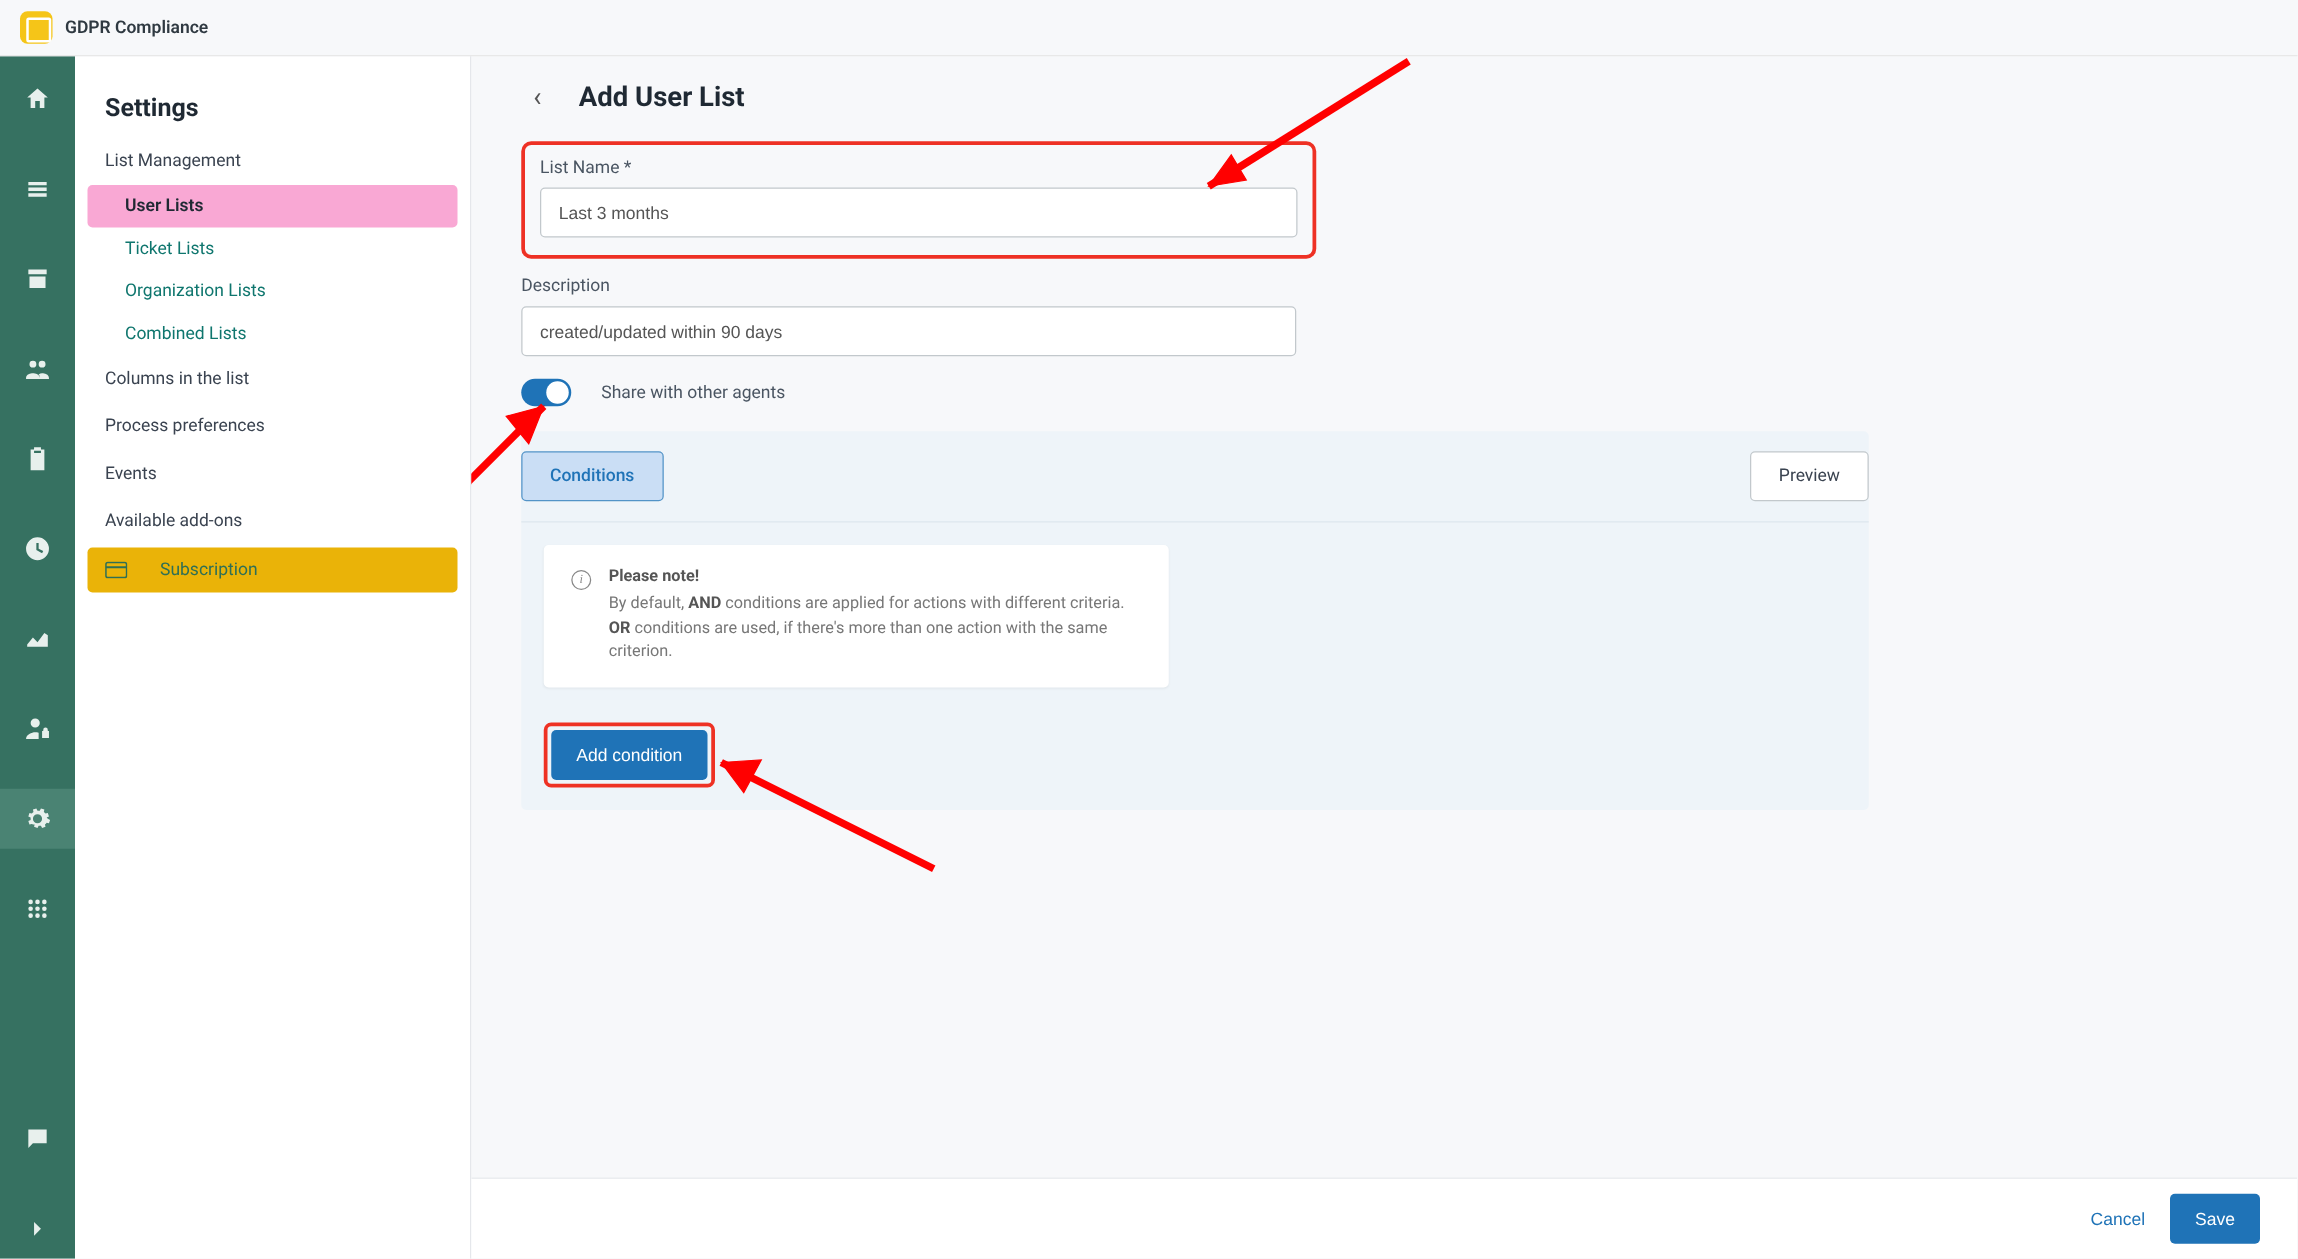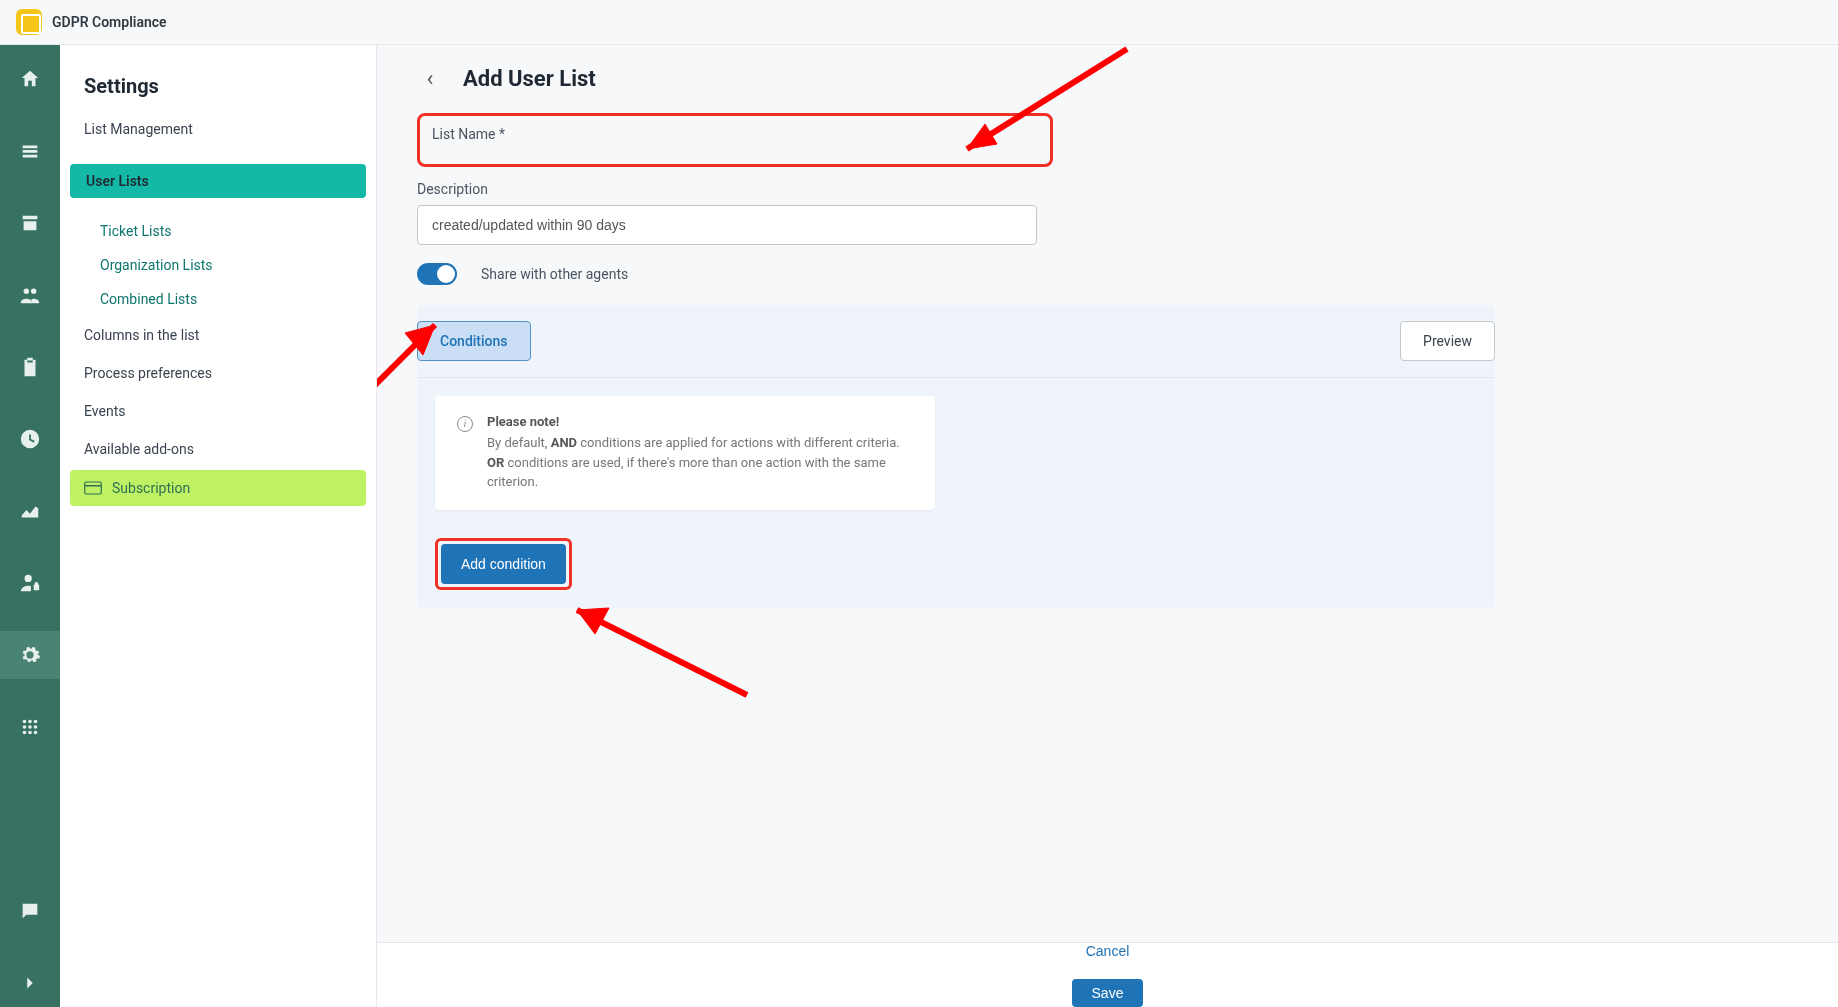--- a/index.html
+++ b/index.html
@@ -18,28 +18,28 @@
   .topbar { position: absolute; top: 0; left: 0; right: 0; height: 45px; background: #f7f8fa; border-bottom: 1px solid #e8e8e8; display: flex; align-items: center; padding-left: 16px; z-index: 5; }
   .topbar .app-icon { width: 26px; height: 26px; background: #f5c518; border-radius: 6px; margin-right: 10px; position: relative; }
   .topbar .app-icon::after { content: ""; position: absolute; left: 5px; top: 5px; width: 16px; height: 16px; border: 2px solid #fff; border-radius: 2px; }
   .topbar .app-title { font-size: 14px; font-weight: 600; color: #2f3941; }
 
   
   .sidebar { width: 317px; background: #fff; border-right: 1px solid #e5e7eb; padding-top: 60px; overflow-y: auto; }
   .sidebar h2 { font-size: 20px; font-weight: 700; padding: 14px 24px 12px; color: #1f2933; }
   .sidebar .group-title { display: block; padding: 11px 24px; font-size: 14px; color: #3a4350; cursor: pointer; }
   .sidebar .sub-item { display: block; padding: 9px 24px 9px 40px; font-size: 14px; color: #0f766e; cursor: pointer; }
-  .sidebar .sub-item.active { background: #14b8a6; color: #1f2933; font-weight: 600; border-radius: 4px; margin: 16px 10px; padding-left: 16px; }
-  .sidebar .sub-item.subscription { background: #bef264; color: #2f6f55; border-radius: 4px; margin: 2px 10px; padding: 10px 14px; display: flex; align-items: center; gap: 10px; }
+  .sidebar .sub-item.active { background: #f9a8d4; color: #1f2933; font-weight: 600; border-radius: 4px; margin: 0 10px; padding-left: 30px; }
+  .sidebar .sub-item.subscription { background: #eab308; color: #2f6f55; border-radius: 4px; margin: 2px 10px; padding: 10px 14px; display: flex; align-items: center; gap: 26px; }
   .sidebar .sub-item.subscription svg { width: 18px; height: 14px; stroke: #2f6f55; fill: none; stroke-width: 1.6; }
 
   
   .main { flex: 1; display: flex; flex-direction: column; padding-top: 45px; overflow: hidden; }
   .content { flex: 1; overflow-y: auto; padding: 20px 40px 20px 40px; position: relative; }
-  .footer { height: 65px; border-top: 1px solid #e5e7eb; display: flex; align-items: center; justify-content: flex-end; padding: 0 30px; gap: 20px; background: #fff; flex-direction: column; }
+  .footer { height: 65px; border-top: 1px solid #e5e7eb; display: flex; align-items: center; justify-content: flex-end; padding: 0 30px; gap: 20px; background: #fff; }
 
   .page-header { display: flex; align-items: center; gap: 20px; margin-bottom: 22px; }
   .page-header .back { width: 26px; height: 26px; display: flex; align-items: center; justify-content: center; cursor: pointer; font-size: 22px; color: #555; }
   .page-header h1 { font-size: 22px; font-weight: 700; color: #1f2933; }
 
   .form-group { margin-bottom: 18px; max-width: 620px; }
   .form-group label { display: block; font-size: 14px; color: #4a5562; margin-bottom: 8px; }
   .form-group input[type=text] { width: 100%; height: 40px; border: 1px solid #c2c8cc; border-radius: 4px; padding: 0 14px; font-size: 14px; color: #555; background: #fff; }
 
   .highlight-box-red { border: 3px solid #ee3124; border-radius: 8px; padding: 10px 12px 14px; max-width: 636px; margin-bottom: 14px; }
@@ -177,20 +177,21 @@
     <div class="content">
 
       <div class="page-header">
         <span class="back">‹</span>
         <h1>Add User List</h1>
       </div>
 
       <div class="highlight-box-red">
         <div class="form-group">
           <label>List Name *</label>
+          <input type="text" value="Last 3 months" style="">
         </div>
       </div>
 
       <div class="form-group">
         <label>Description</label>
         <input type="text" value="created/updated within 90 days" style="">
       </div>
 
       <div class="toggle-row">
         <div class="toggle">

